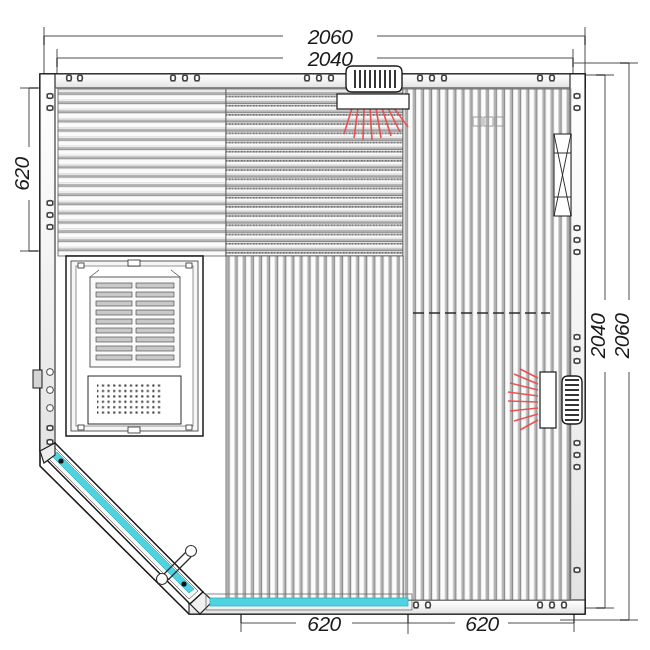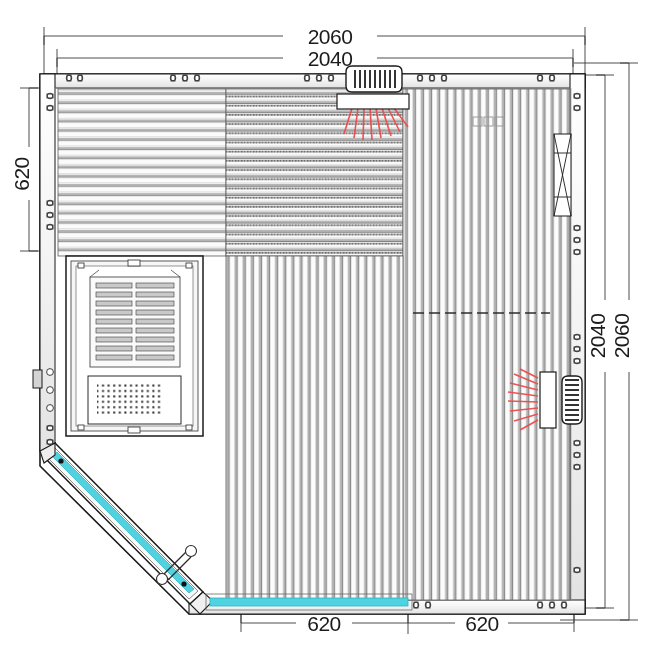--- a/index.html
+++ b/index.html
@@ -1,21 +1,21 @@
 <!DOCTYPE html>
 <html><head>
 <meta charset="utf-8">
 <style>
   html,body{margin:0;padding:0;background:#ffffff;}
   body{
     width:650px;height:650px;position:relative;overflow:hidden;
     font-family:"Liberation Sans", sans-serif;
     -webkit-font-smoothing:antialiased;
   }
-  #stage{position:absolute;left:0;top:0;width:600px;height:650px;}
+  #stage{position:absolute;left:0;top:0;width:600px;height:650px;font-style:italic;}
   svg{display:block;}
   .dimtext{
     font-family:"Liberation Sans", sans-serif;
     font-size:21px;
     font-weight:400;
     fill:#1b1b1b;
     letter-spacing:-0.5px;
   }
 </style>
 </head>

